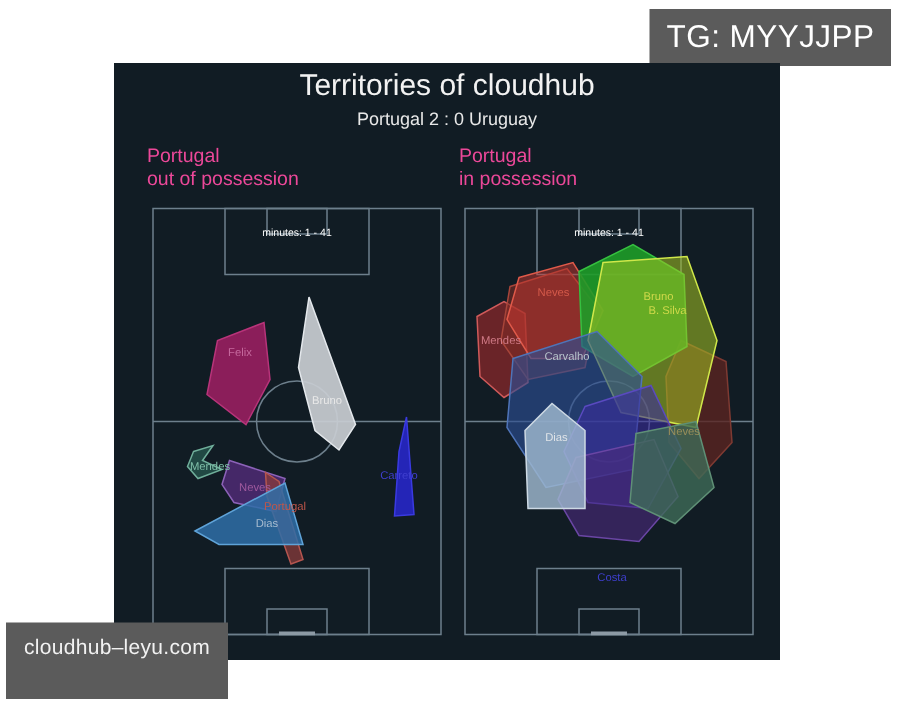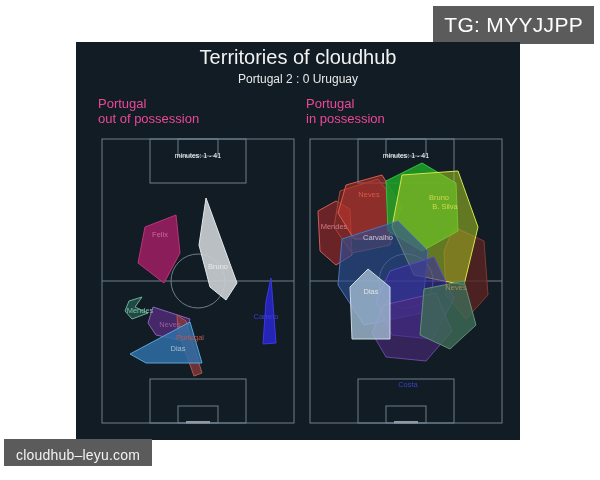--- a/index.html
+++ b/index.html
@@ -14,21 +14,21 @@
     background:#5b5b5b;color:#ffffff;
     font-size:21px;line-height:1;
     padding:8px 11px 9px 11px;
     letter-spacing:.3px;
   }
   
   #watermark{
     position:absolute;left:4px;bottom:14px;
     background:#5b5b5b;color:#f2f2f2;
     font-size:14px;line-height:1;
-    padding:9px 12px 4px 12px;
+    padding:9px 12px 28px 12px;
     letter-spacing:.2px;
     z-index:40;
   }
   
   #panel{
     position:absolute;left:76px;top:42px;width:444px;height:398px;
     background:#111c24;
   }
   #panel-title{
     position:absolute;top:5px;left:0;width:100%;text-align:center;

